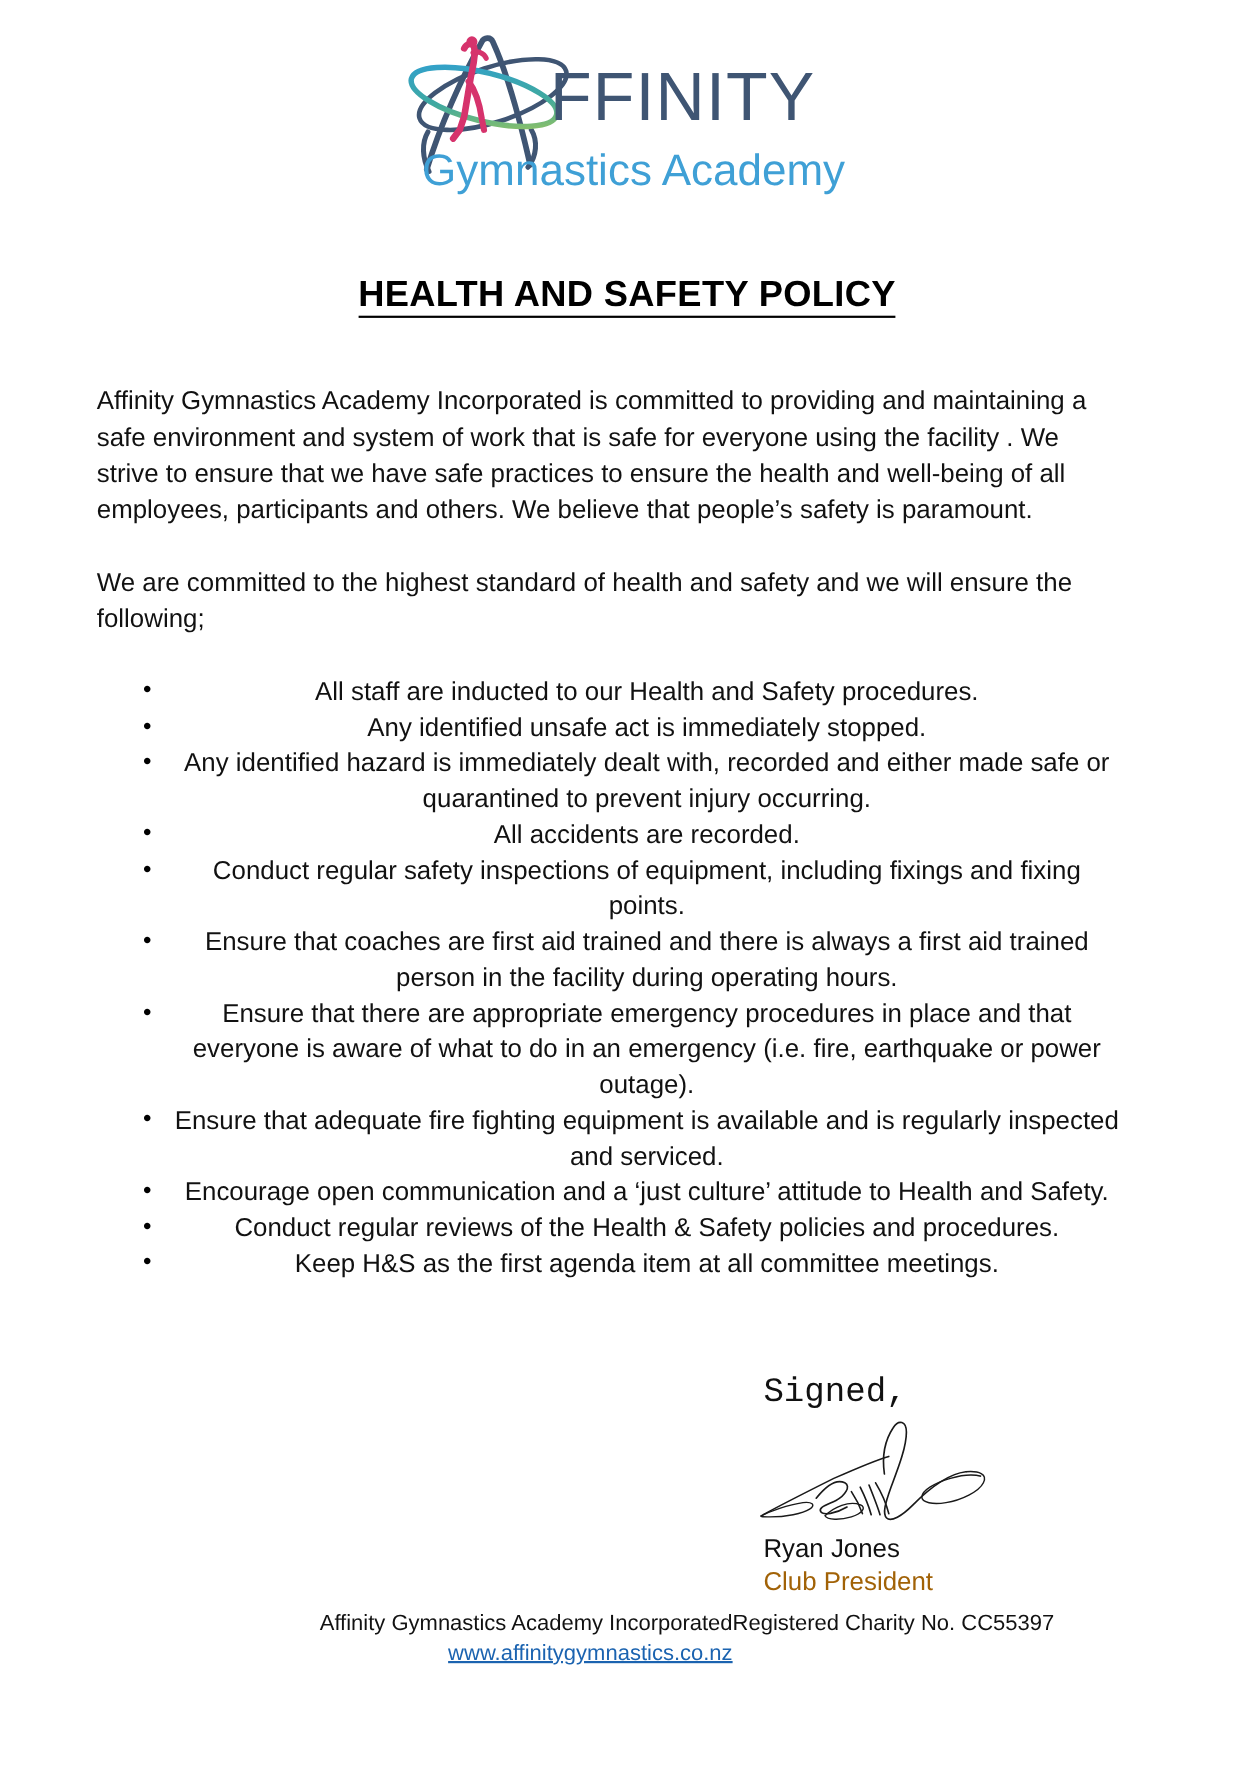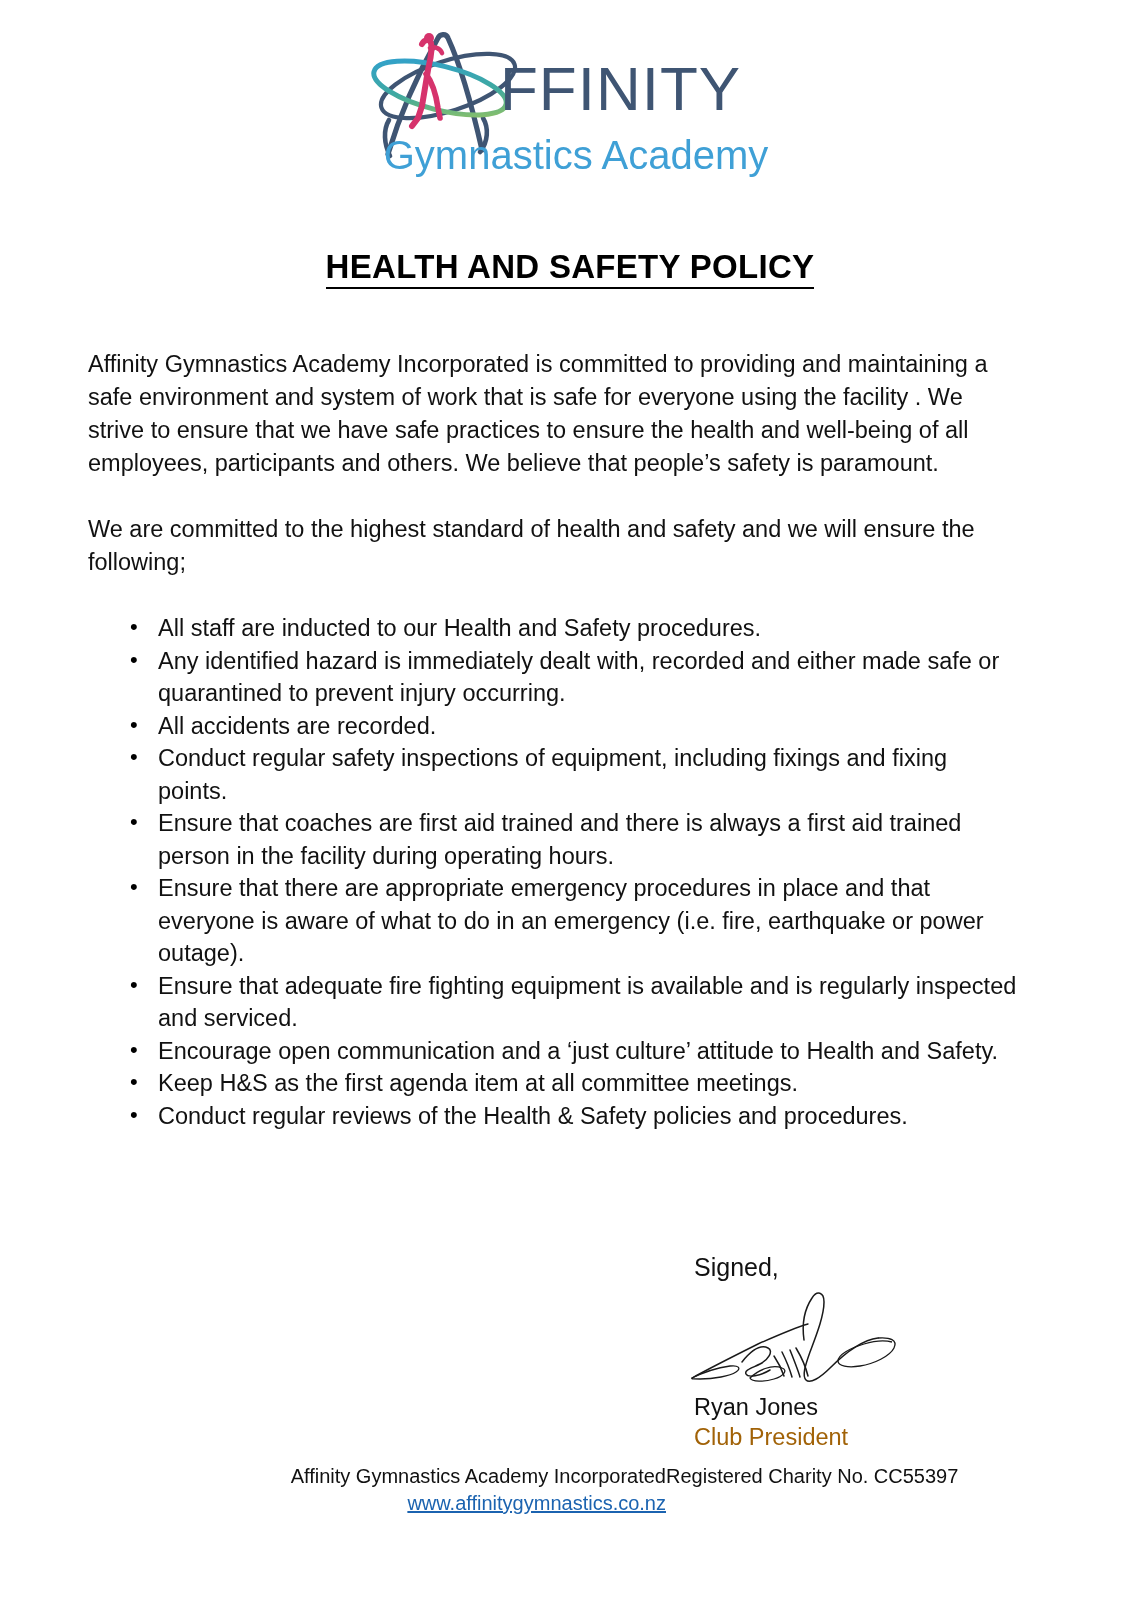--- a/index.html
+++ b/index.html
@@ -97,20 +97,21 @@
     font-size: 23.5px;
     line-height: 33px;
     color: #111;
     margin: 0 0 33px 0;
     text-align: left;
   }
   ul.policy-list {
     list-style: none;
     margin: 0;
     padding: 0;
+    text-align: center;
   }
   ul.policy-list li {
     position: relative;
     padding-left: 70px;
     font-family: "Liberation Sans", sans-serif;
     font-size: 23.5px;
     line-height: 32.5px;
     color: #111;
     margin: 0;
   }
@@ -124,22 +125,22 @@
   }
 
   
   .sig-block {
     position: absolute;
     left: 694px;
     top: 1252px;
     width: 300px;
   }
   .sig-label {
-    font-family: Liberation Sans, sans-serif;
-    font-size: 25px;
+    font-family: Liberation Mono, monospace;
+    font-size: 31px;
     color: #111;
     line-height: 30px;
   }
   .sig-img {
     position: absolute;
     left: -8px;
     top: 30px;
     width: 230px;
     height: 110px;
   }
@@ -225,29 +226,30 @@
   <div class="doc-title">
     <span>HEALTH AND SAFETY POLICY</span>
   </div>
 
   <div class="body-area">
     <p class="para">Affinity Gymnastics Academy Incorporated is committed to providing and maintaining a safe environment and system of work that is safe for everyone using the facility . We strive to ensure that we have safe practices to ensure the health and well-being of all employees, participants and others. We believe that people’s safety is paramount.</p>
     <p class="para">We are committed to the highest standard of health and safety and we will ensure the following;</p>
 
     <ul class="policy-list">
       <li>All staff are inducted to our Health and Safety procedures.</li>
+      <li>Any identified unsafe act is immediately stopped.</li>
       <li>Any identified hazard is immediately dealt with, recorded and either made safe or quarantined to prevent injury occurring.</li>
       <li>All accidents are recorded.</li>
       <li>Conduct regular safety inspections of equipment, including fixings and fixing points.</li>
       <li>Ensure that coaches are first aid trained and there is always a first aid trained person in the facility during operating hours.</li>
       <li>Ensure that there are appropriate emergency procedures in place and that everyone is aware of what to do in an emergency (i.e. fire, earthquake or power outage).</li>
       <li>Ensure that adequate fire fighting equipment is available and is regularly inspected and serviced.</li>
       <li>Encourage open communication and a ‘just culture’ attitude to Health and Safety.</li>
+      <li>Conduct regular reviews of the Health &amp; Safety policies and procedures.</li>
       <li>Keep H&amp;S as the first agenda item at all committee meetings.</li>
-      <li>Conduct regular reviews of the Health &amp; Safety policies and procedures.</li>
     </ul>
   </div>
 
   <div class="sig-block">
     <div class="sig-label">Signed,</div>
     <svg class="sig-img" viewBox="0 0 230 110">
       <path d="M6 96 C 24 86, 48 74, 72 62 C 90 54, 108 46, 122 42" fill="none" stroke="#1a1a1a" stroke-width="1.4" stroke-linecap="round"></path>
       <path d="M6 96 C 14 92, 30 86, 44 84 C 52 83, 56 86, 50 90
                C 44 94, 28 97, 14 97 C 8 97, 5 97, 6 96 Z" fill="none" stroke="#1a1a1a" stroke-width="1.3"></path>
       <path d="M56 80 C 64 70, 74 62, 82 66 C 88 69, 82 78, 74 82

